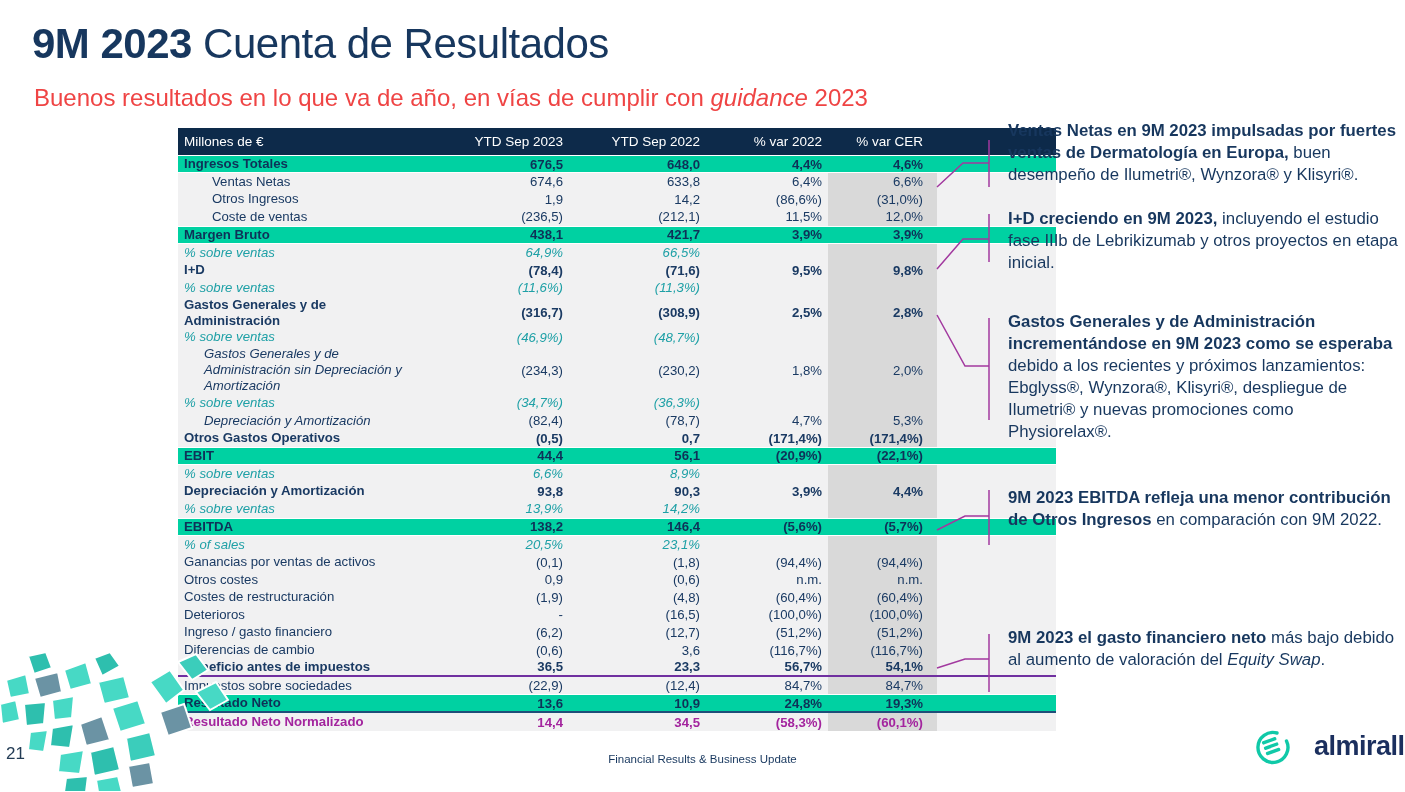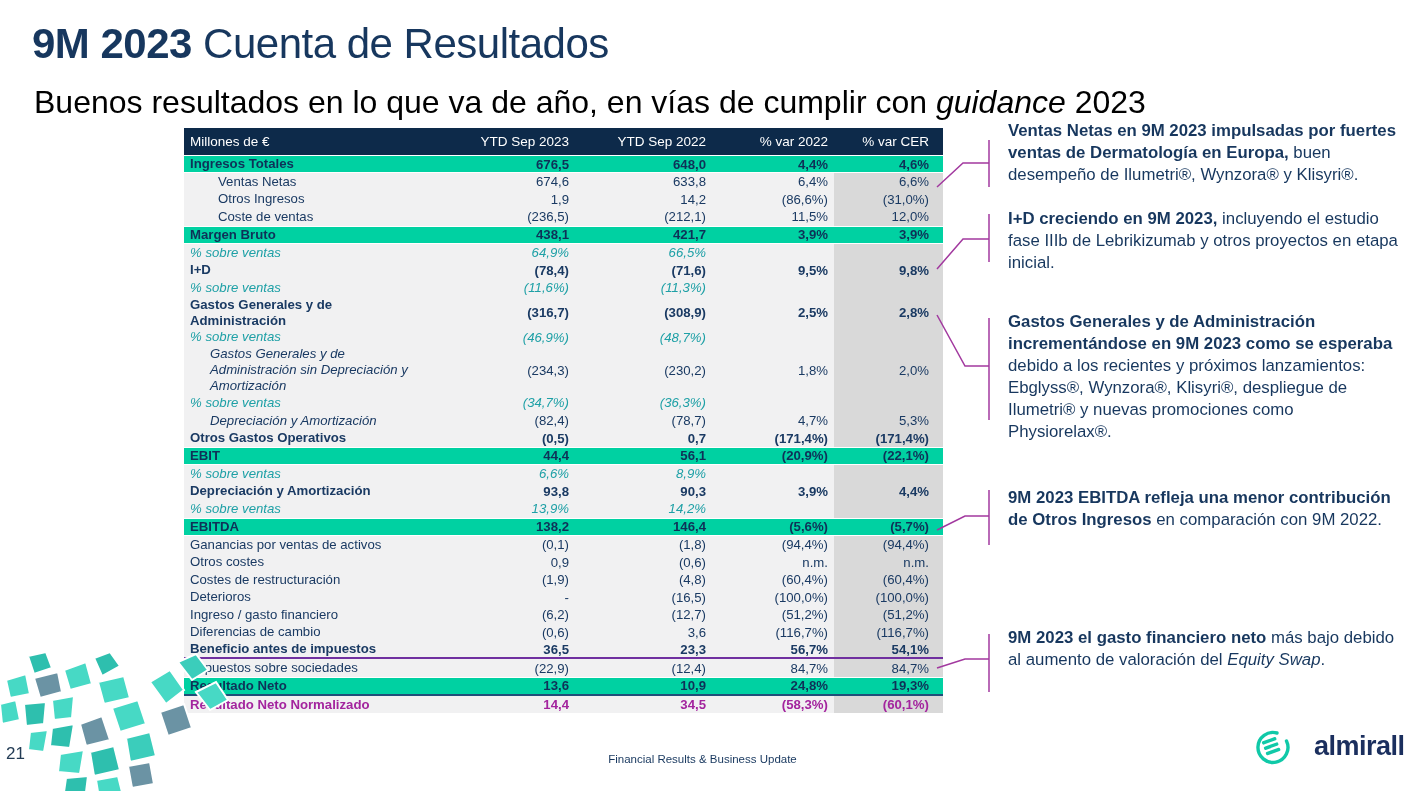--- a/index.html
+++ b/index.html
@@ -3,24 +3,24 @@
 <meta charset="utf-8">
 <style>
   html,body{margin:0;padding:0;background:#ffffff;}
   body{width:1405px;height:792px;position:relative;overflow:hidden;
        font-family:"Liberation Sans", sans-serif;}
   .slide{position:absolute;inset:0;background:#ffffff;}
 
   
   .title{position:absolute;left:32px;top:20px;font-size:42px;color:#17375E;letter-spacing:-0.5px;white-space:nowrap;}
   .title .tb{font-weight:bold;}
-  .subtitle{position:absolute;left:34px;top:84px;font-size:32px;color:#000000;white-space:nowrap;}
-
-  
-  .pnl-table{position:absolute;left:184px;top:128px;width:759px;background:#F1F1F2;font-size:13.2px;color:#1A3A63;}
+  .subtitle{position:absolute;left:34px;top:84px;font-size:24px;color:#ef4444;white-space:nowrap;}
+
+  
+  .pnl-table{position:absolute;left:178px;top:128px;width:878px;background:#F1F1F2;font-size:13.2px;color:#1A3A63;}
   .thead{display:flex;background:#0D2A4A;color:#ffffff;height:27px;align-items:center;font-size:13.5px;}
   .cell{box-sizing:border-box;}
   .label{flex:0 0 255px;padding:0 8px 0 6px;line-height:16px;white-space:pre-line;}
   .c1{flex:0 0 136px;}.c2{flex:0 0 137px;}.c3{flex:0 0 122px;}.c4{flex:0 0 109px;}
   .num{text-align:right;padding-right:6px;}
   .c4{padding-right:14px;}
   .trow{display:flex;align-items:center;min-height:17.6px;box-sizing:border-box;}
   .trow .c4{background:#D9D9D9;align-self:stretch;display:flex;align-items:center;justify-content:flex-end;}
   .thead .c4{background:transparent;}
   .indent .label{padding-left:34px;}
@@ -217,20 +217,27 @@
         </div>
 
         <div class="trow highlight">
           <div class="cell label">EBITDA</div>
           <div class="cell num c1">138,2</div>
           <div class="cell num c2">146,4</div>
           <div class="cell num c3">(5,6%)</div>
           <div class="cell num c4">(5,7%)</div>
         </div>
 
+        <div class="trow subteal">
+          <div class="cell label">% of sales</div>
+          <div class="cell num c1">20,5%</div>
+          <div class="cell num c2">23,1%</div>
+          <div class="cell num c3"></div>
+          <div class="cell num c4"></div>
+        </div>
 
         <div class="trow">
           <div class="cell label">Ganancias por ventas de activos</div>
           <div class="cell num c1">(0,1)</div>
           <div class="cell num c2">(1,8)</div>
           <div class="cell num c3">(94,4%)</div>
           <div class="cell num c4">(94,4%)</div>
         </div>
 
         <div class="trow">

